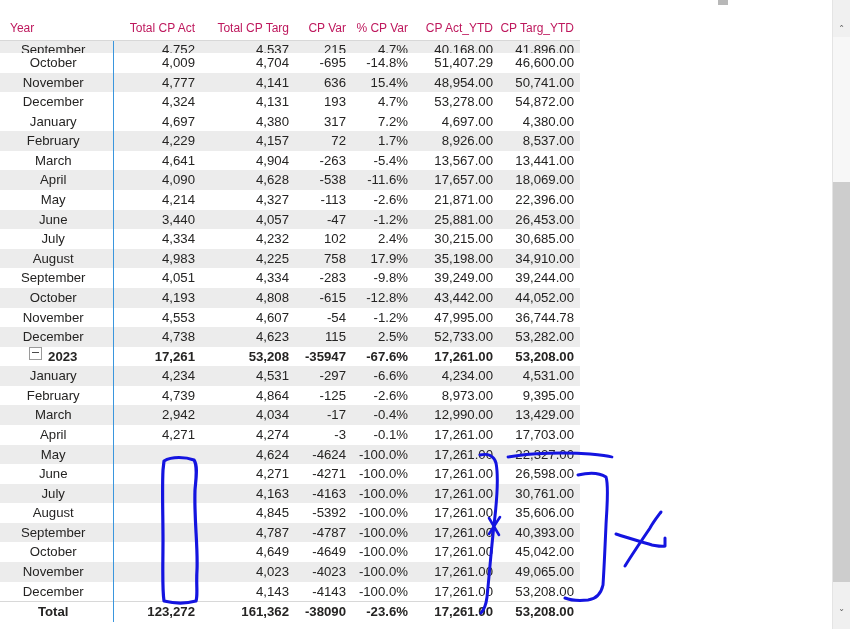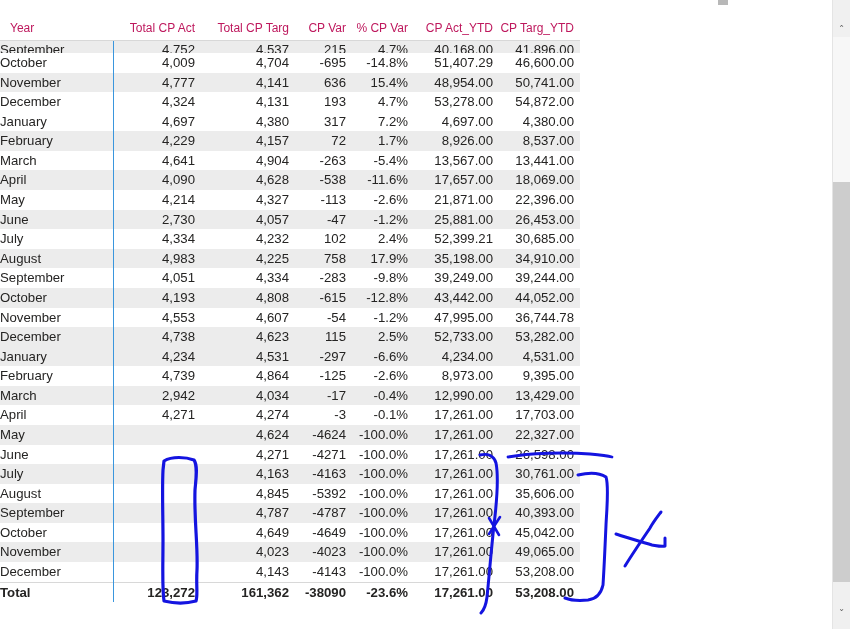--- a/index.html
+++ b/index.html
@@ -72,21 +72,21 @@
     height: 19.58px;
     padding: 0 6px 0 0;
     text-align: right;
     white-space: nowrap;
     font-size: 13.2px;
     line-height: 19.58px;
     color: #252423;
     overflow: hidden;
   }
   tbody td.lbl {
-    text-align: left;
+    text-align: center;
     padding-left: 0;
     border-right: 1px solid #3a96dd;
     margin-top: 28px;
   }
 
   tr.alt td { background: #ececec; }
   tr.tot td,
   tr.grp td {
     font-weight: bold;
   }
@@ -265,34 +265,34 @@
           <td class="lbl lvl1"><span>May</span></td>
           <td>4,214</td>
           <td>4,327</td>
           <td>-113</td>
           <td>-2.6%</td>
           <td>21,871.00</td>
           <td>22,396.00</td>
         </tr>
         <tr class="alt">
           <td class="lbl lvl1"><span>June</span></td>
-          <td>2,730</td>
+          <td>3,440</td>
           <td>4,057</td>
           <td>-47</td>
           <td>-1.2%</td>
           <td>25,881.00</td>
           <td>26,453.00</td>
         </tr>
         <tr>
           <td class="lbl lvl1"><span>July</span></td>
           <td>4,334</td>
           <td>4,232</td>
           <td>102</td>
           <td>2.4%</td>
-          <td>52,399.21</td>
+          <td>30,215.00</td>
           <td>30,685.00</td>
         </tr>
         <tr class="alt">
           <td class="lbl lvl1"><span>August</span></td>
           <td>4,983</td>
           <td>4,225</td>
           <td>758</td>
           <td>17.9%</td>
           <td>35,198.00</td>
           <td>34,910.00</td>
@@ -326,20 +326,29 @@
         </tr>
         <tr class="alt">
           <td class="lbl lvl1"><span>December</span></td>
           <td>4,738</td>
           <td>4,623</td>
           <td>115</td>
           <td>2.5%</td>
           <td>52,733.00</td>
           <td>53,282.00</td>
         </tr>
+        <tr class="grp">
+          <td class="lbl lvl0"><span class="expander"></span><span>2023</span></td>
+          <td>17,261</td>
+          <td>53,208</td>
+          <td>-35947</td>
+          <td>-67.6%</td>
+          <td>17,261.00</td>
+          <td>53,208.00</td>
+        </tr>
         <tr class="alt">
           <td class="lbl lvl1"><span>January</span></td>
           <td>4,234</td>
           <td>4,531</td>
           <td>-297</td>
           <td>-6.6%</td>
           <td>4,234.00</td>
           <td>4,531.00</td>
         </tr>
         <tr>

